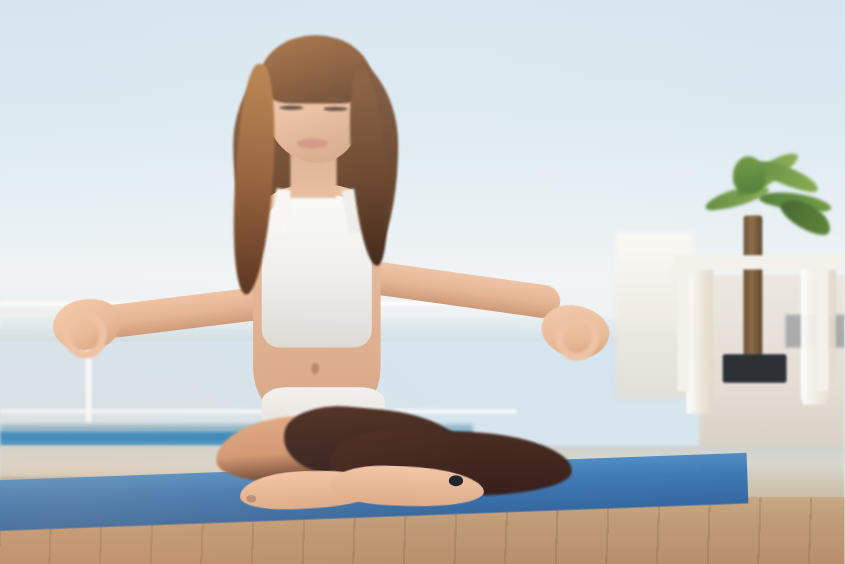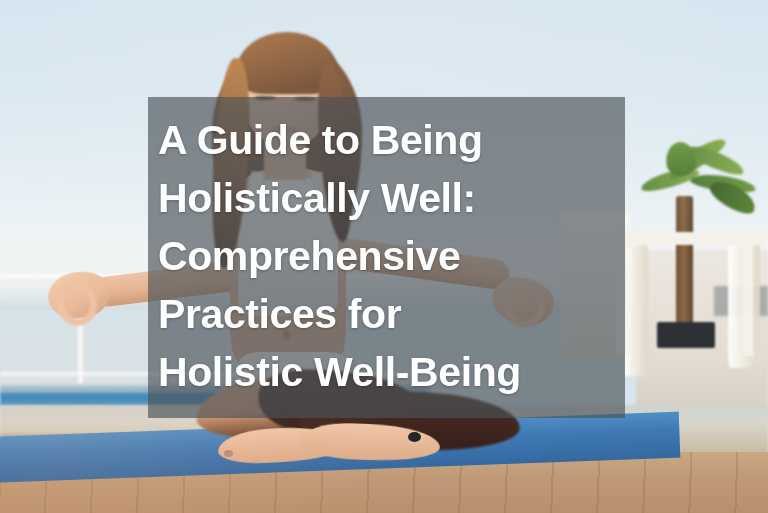--- a/index.html
+++ b/index.html
@@ -535,21 +535,14 @@
       <div class="shin-dark"></div>
       <div class="foot foot-l"></div>
       <div class="foot foot-r"></div>
       <div class="toenail tn1"></div>
       <div class="toenail tn2"></div>
     </div>
 
     <div class="photo-grade"></div>
   </div>
 
-  <div class="title-overlay">
-    <h1 class="title-text">A Guide to Being
-Holistically Well:
-Comprehensive
-Practices for
-Holistic Well-Being</h1>
-  </div>
 
 </div>
 
 </body></html>

